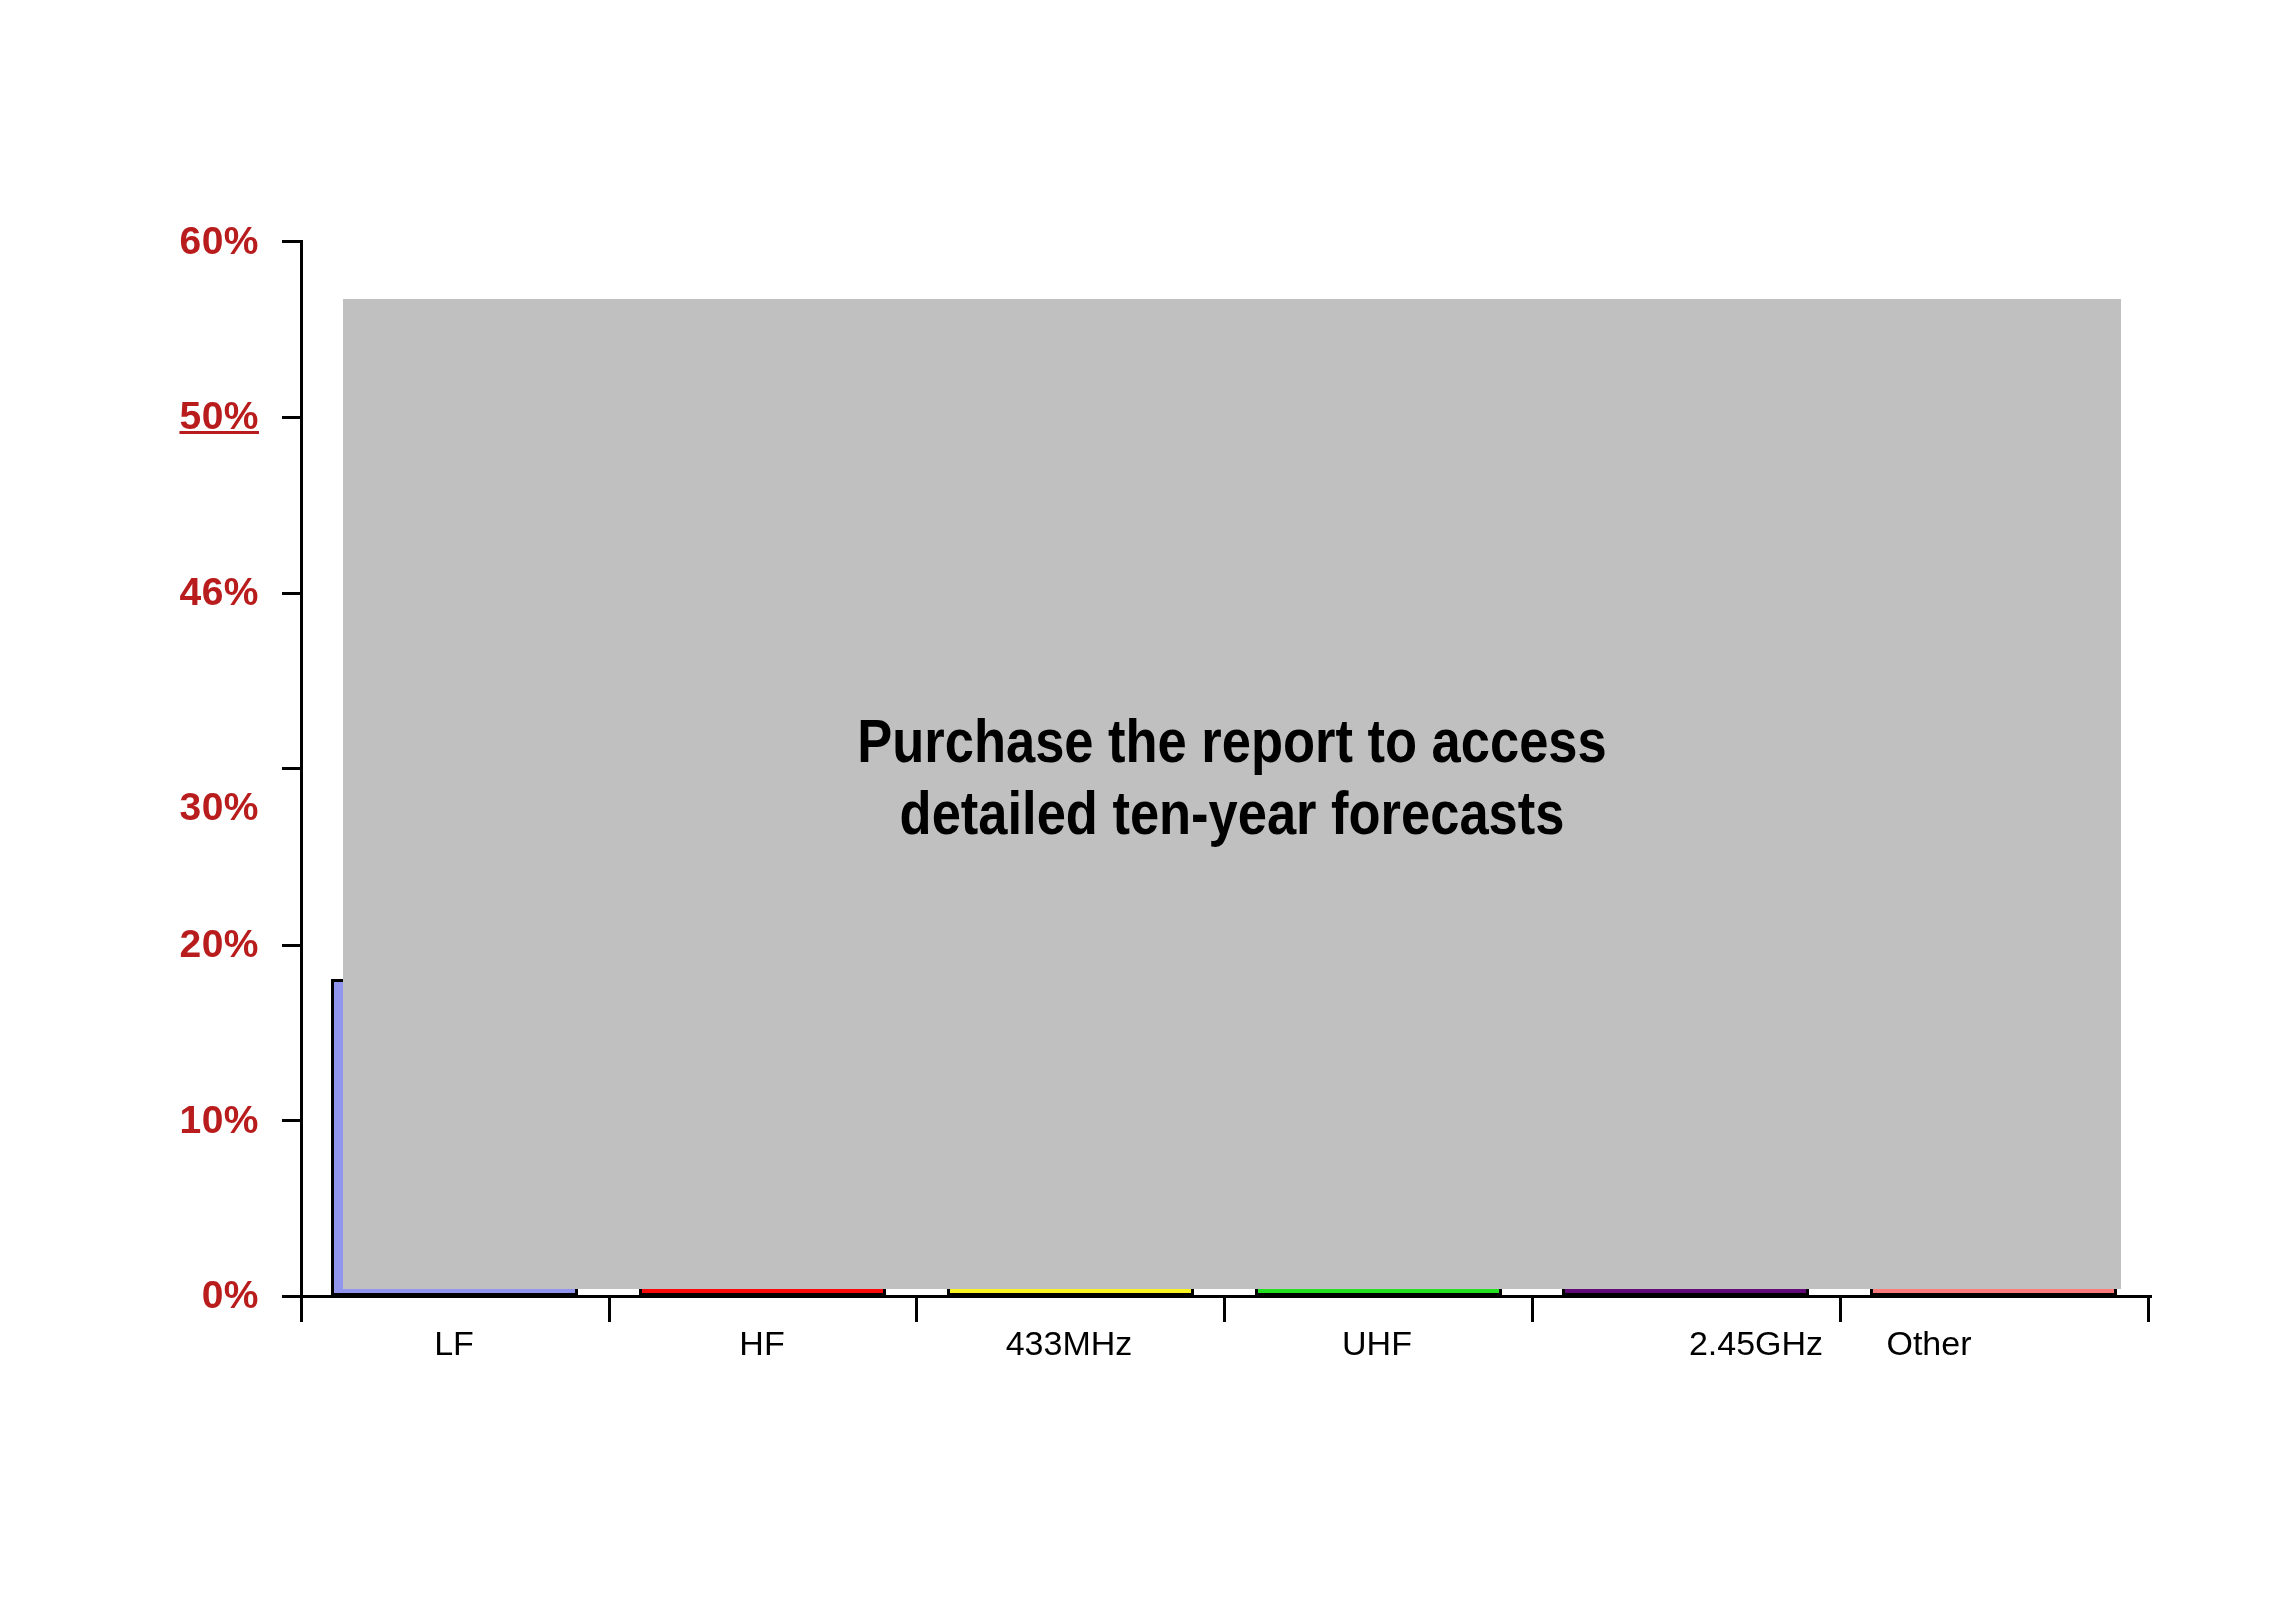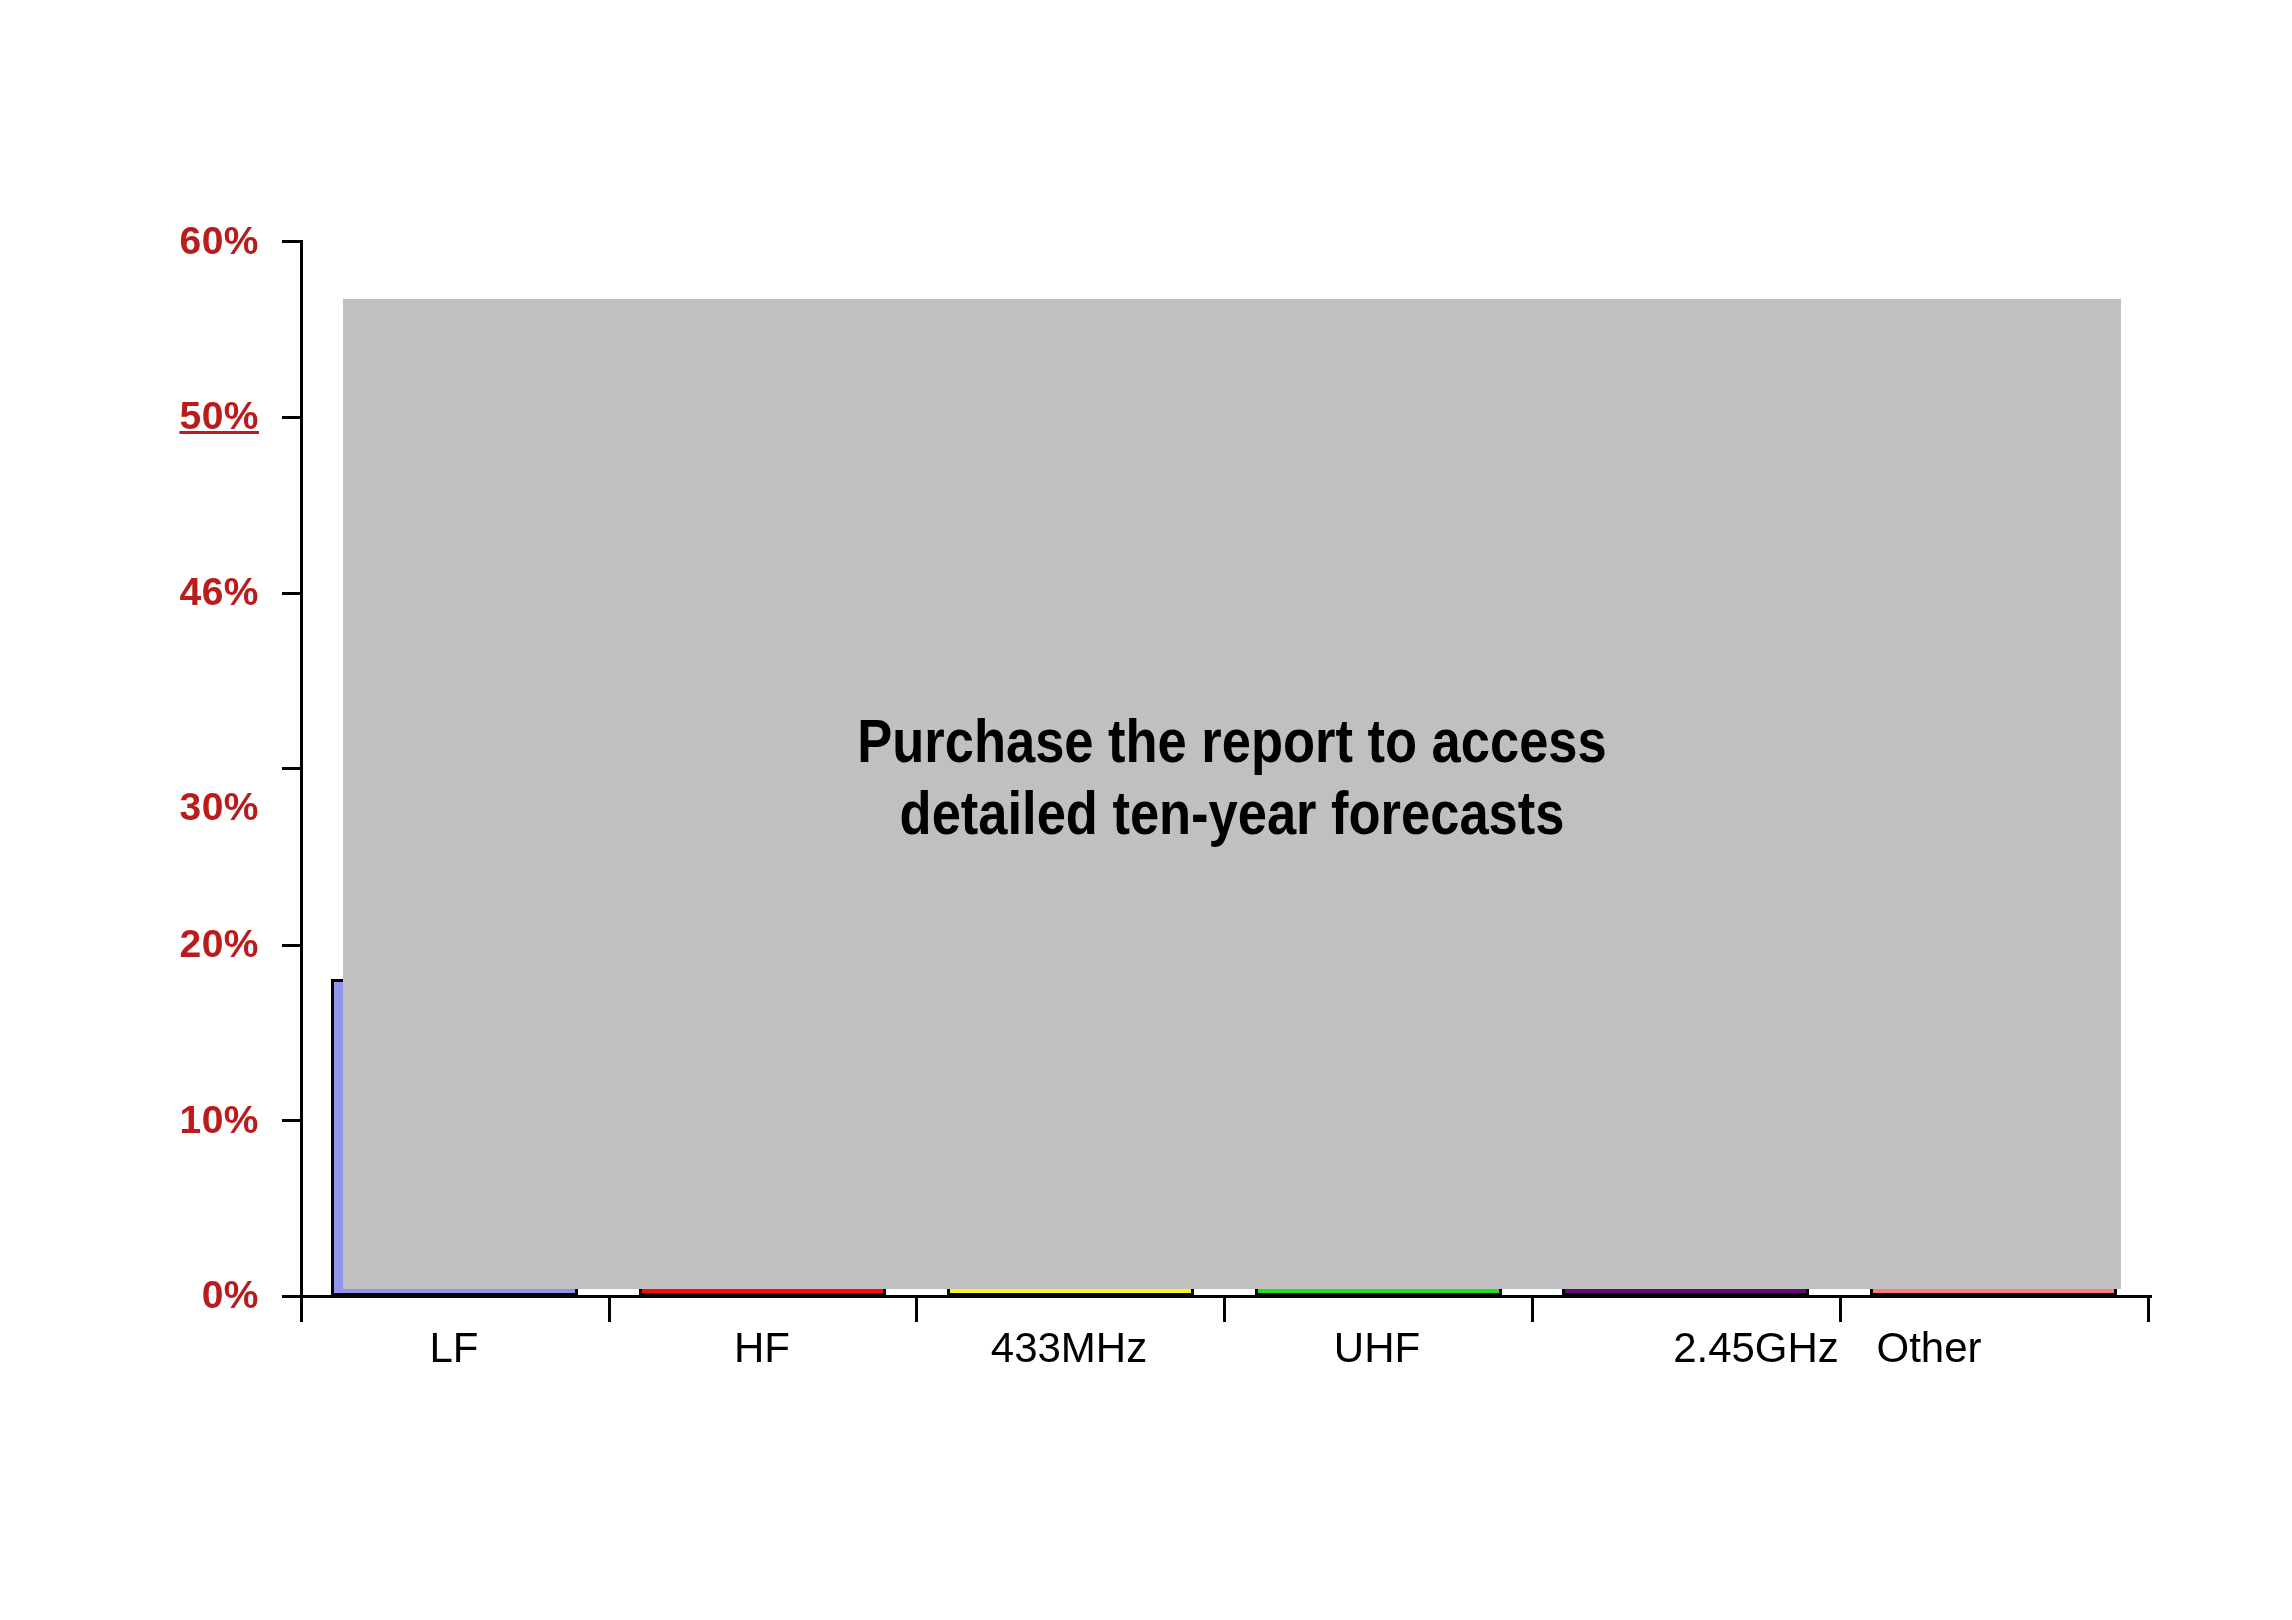--- a/index.html
+++ b/index.html
@@ -62,21 +62,21 @@
   .x-tick-mark {
     position: absolute;
     top: 1296px;
     width: 2.9px;
     height: 25.5px;
     background: #000000;
   }
   .x-tick-label {
     position: absolute;
     top: 1323px;
-    font-size: 42px;
+    font-size: 34px;
     font-weight: normal;
     color: #000000;
     text-align: center;
     white-space: nowrap;
     line-height: 1.2;
   }
 
   
   .bar {
     position: absolute;

